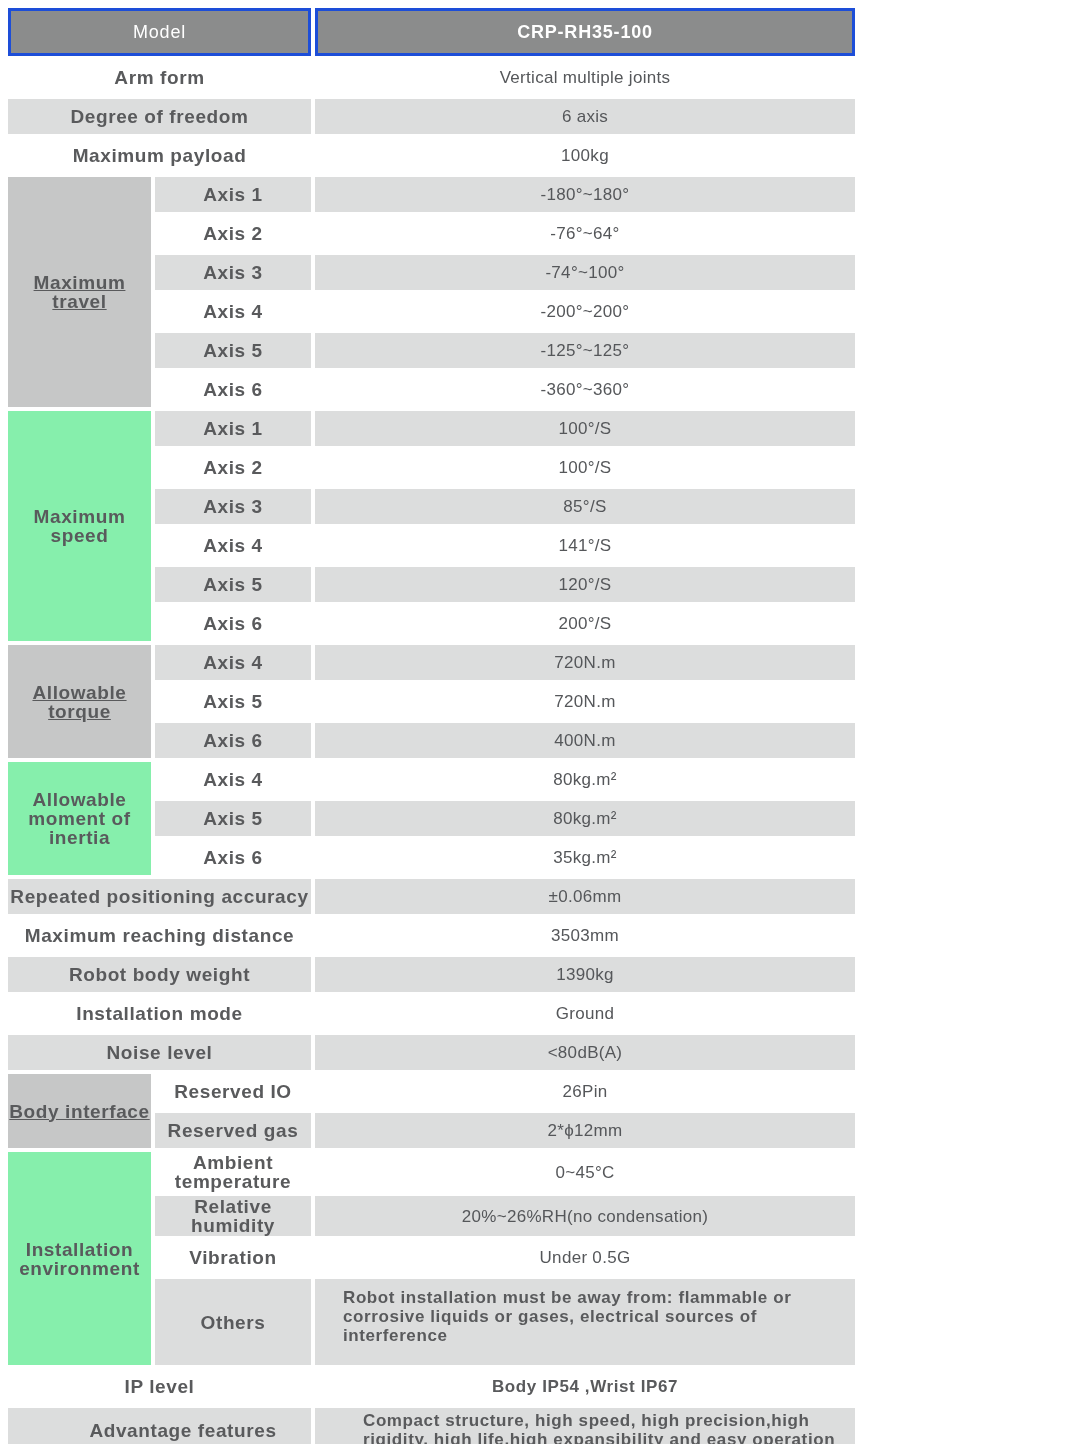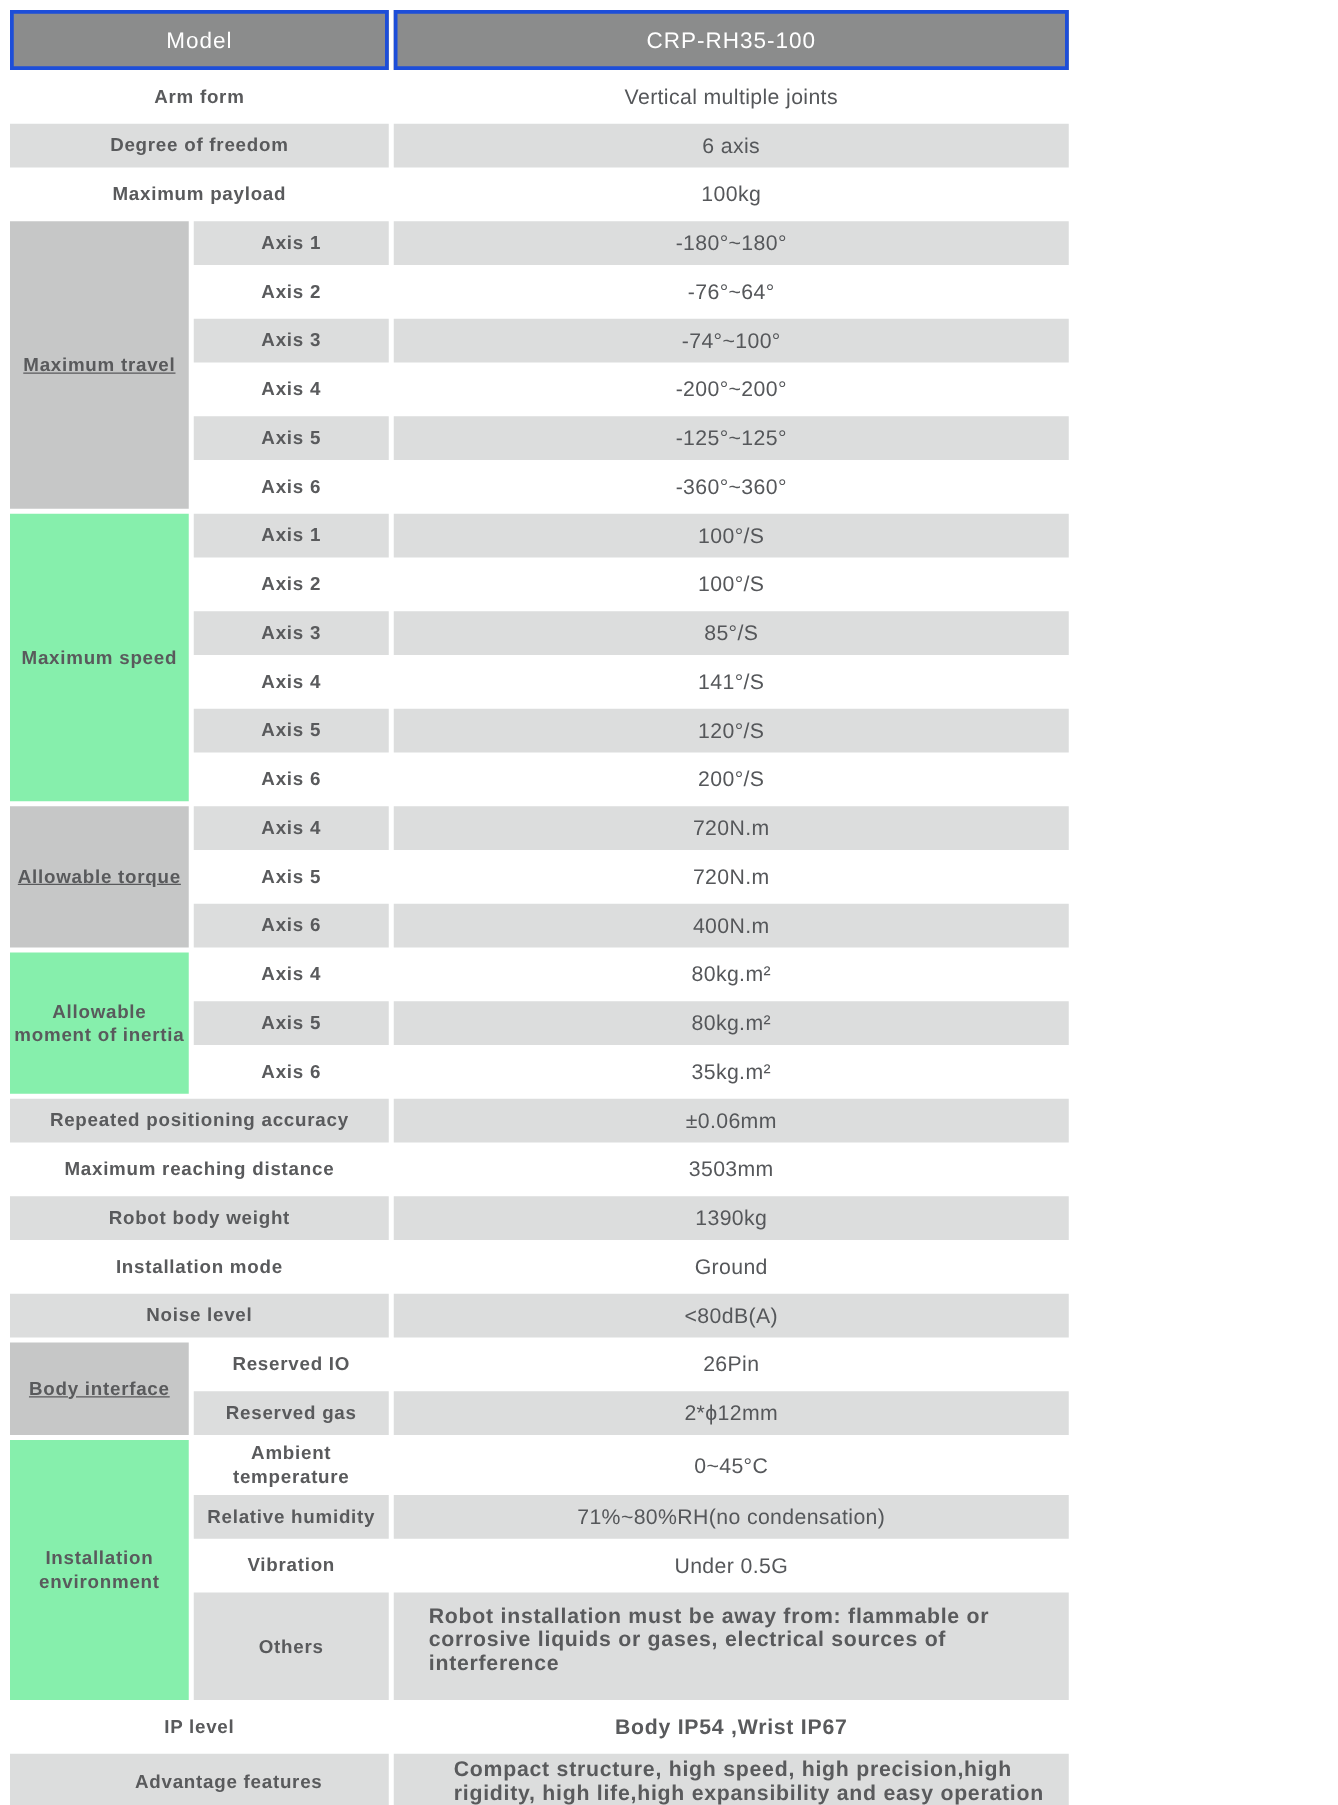--- a/index.html
+++ b/index.html
@@ -30,27 +30,27 @@
   
   td.hdr {
     background: #8b8c8c;
     color: #ffffff;
     height: 40px;
     font-size: 18px;
     letter-spacing: 0.8px;
     border: 3px solid #1d4ed8;
   }
   td.hdr-model { font-weight: normal; }
-  td.hdr-value { font-weight: normal; }
+  td.hdr-value { font-weight: bold; }
 
   
   td.lbl, td.sub, td.grp {
     font-weight: bold;
     color: #595a5c;
-    font-size: 15px;
+    font-size: 19px;
     letter-spacing: 0.6px;
     line-height: 19px;
   }
   
   td.val {
     color: #55575a;
     font-size: 17px;
     letter-spacing: 0.3px;
     line-height: 19px;
   }
@@ -223,21 +223,21 @@
     <td class="val">2*ϕ12mm</td>
   </tr>
 
   <tr class="r-std">
     <td rowspan="4" class="grp grp-light">Installation environment</td>
     <td class="sub">Ambient temperature</td>
     <td class="val">0~45°C</td>
   </tr>
   <tr class="r-std shade">
     <td class="sub">Relative humidity</td>
-    <td class="val">71%~80%RH(no condensation)</td>
+    <td class="val">20%~26%RH(no condensation)</td>
   </tr>
   <tr class="r-std">
     <td class="sub">Vibration</td>
     <td class="val">Under 0.5G</td>
   </tr>
   <tr class="r-oth shade">
     <td class="sub">Others</td>
     <td class="val val-strong val-others">Robot installation must be away from: flammable or corrosive liquids or gases, electrical sources of interference</td>
   </tr>
 

